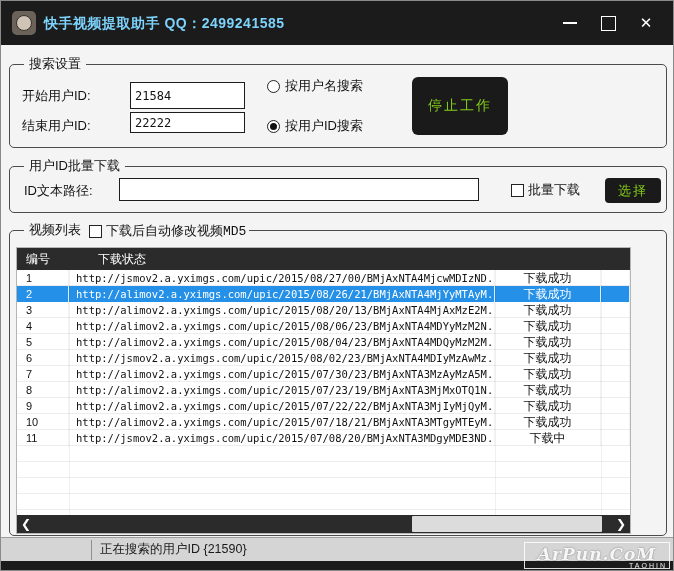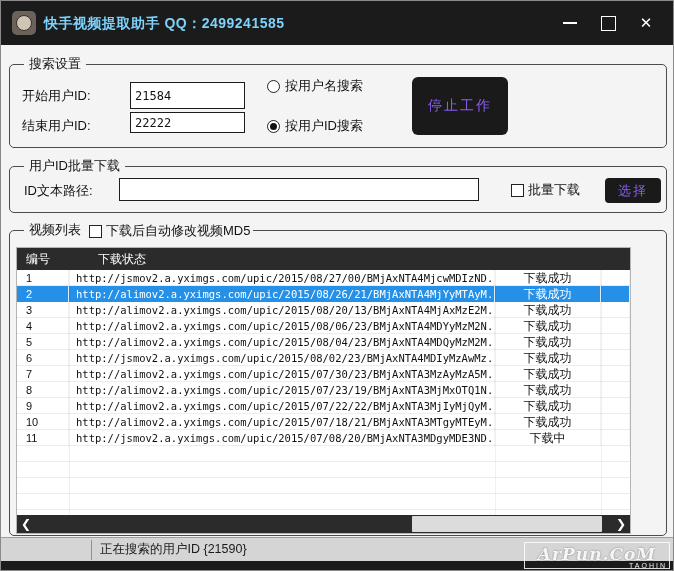--- a/index.html
+++ b/index.html
@@ -21,29 +21,29 @@
     color:#ffffff;font-size:15px;cursor:default;}
   .win-btn.max span{display:block;width:13px;height:13px;border:1px solid #fff;}
   .win-btn.min span{display:block;width:14px;height:0;border-top:2px solid #fff;}
   
   .group{position:absolute;border:1px solid #4c4c4c;border-radius:5px;background:transparent;}
   .legend{position:absolute;top:-9px;left:14px;background:#f4f4f4;padding:0 5px;
     font-size:13px;color:#111;white-space:nowrap;}
   .field-label{position:absolute;font-size:13px;color:#111;white-space:nowrap;}
   .text-input{position:absolute;background:#fff;border:1px solid #1c1c1c;box-sizing:border-box;
     font-family:"DejaVu Sans Mono",monospace;font-size:12px;color:#111;padding:2px 4px;outline:none;}
-  .dark-btn{position:absolute;background:#1a1a1a;color:#8b5cf6;border:none;border-radius:6px;
+  .dark-btn{position:absolute;background:#1a1a1a;color:#84cc16;border:none;border-radius:6px;
     font-size:14px;font-family:"Liberation Sans",sans-serif;letter-spacing:2px;cursor:pointer;}
   
   .radio-row{position:absolute;display:flex;align-items:center;gap:5px;font-size:13px;color:#111;}
   .radio{width:13px;height:13px;border:1px solid #222;border-radius:50%;background:#fff;
     display:inline-flex;align-items:center;justify-content:center;box-sizing:border-box;}
   .radio .dot{width:7px;height:7px;border-radius:50%;background:#111;display:none;}
   .radio.checked .dot{display:block;}
-  .checkbox-row{position:absolute;display:flex;align-items:center;gap:4px;font-size:13px;color:#111;background:#f4f4f4;padding:0 3px;}
+  .checkbox-row{position:absolute;display:flex;align-items:center;gap:4px;font-size:13px;color:#111;background:#f4f4f4;padding:0 3px;font-family:Liberation Mono, monospace;}
   .checkbox{width:13px;height:13px;border:1px solid #222;background:#fff;box-sizing:border-box;}
   
   .table{position:absolute;left:6px;top:16px;width:615px;height:287px;background:#fff;
     border:1px solid #b5b5b5;box-sizing:border-box;display:flex;flex-direction:column;}
   .thead{height:22px;background:#2b2b2b;color:#fff;display:flex;font-size:12px;flex:none;}
   .thead .th{display:flex;align-items:center;box-sizing:border-box;}
   .tbody{flex:1;overflow:hidden;position:relative;
     background:repeating-linear-gradient(to bottom,#ffffff 0 15px,#ededed 15px 16px);}
   .trow{height:16px;display:flex;font-size:11px;color:#111;box-sizing:border-box;cursor:default;}
   .trow .cell{box-sizing:border-box;border-right:1px solid rgba(0,0,0,0.05);overflow:hidden;

